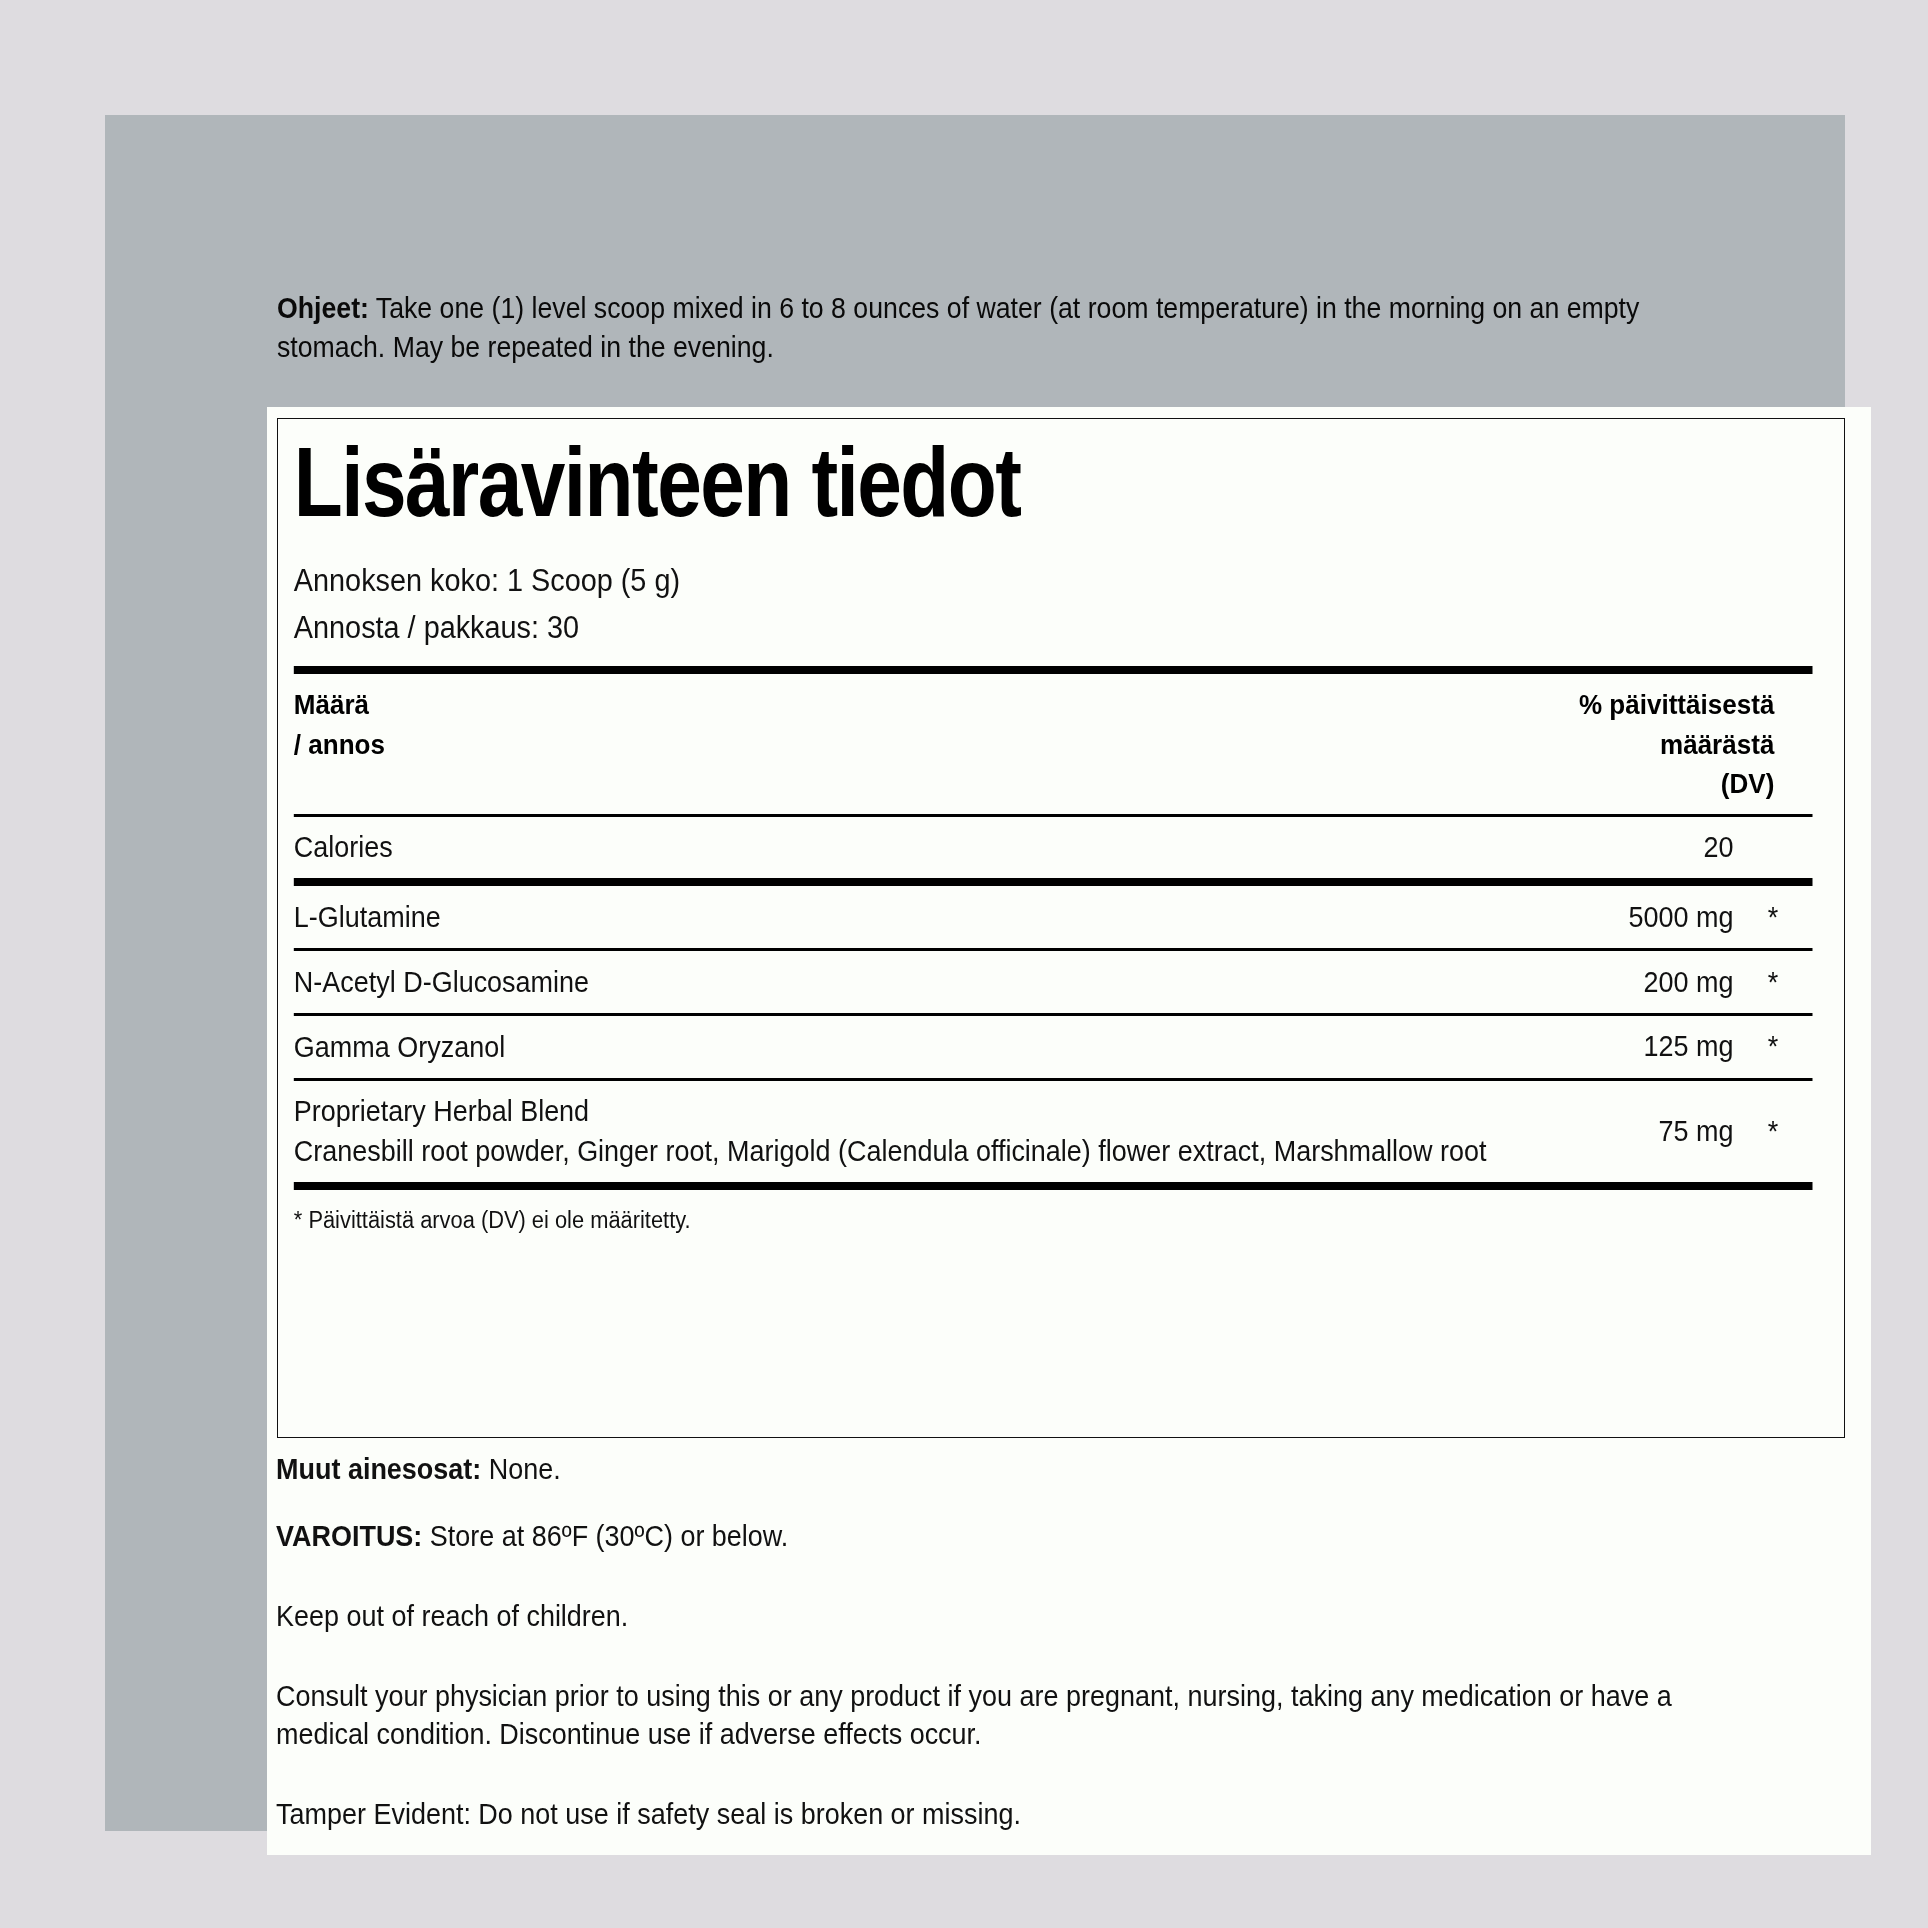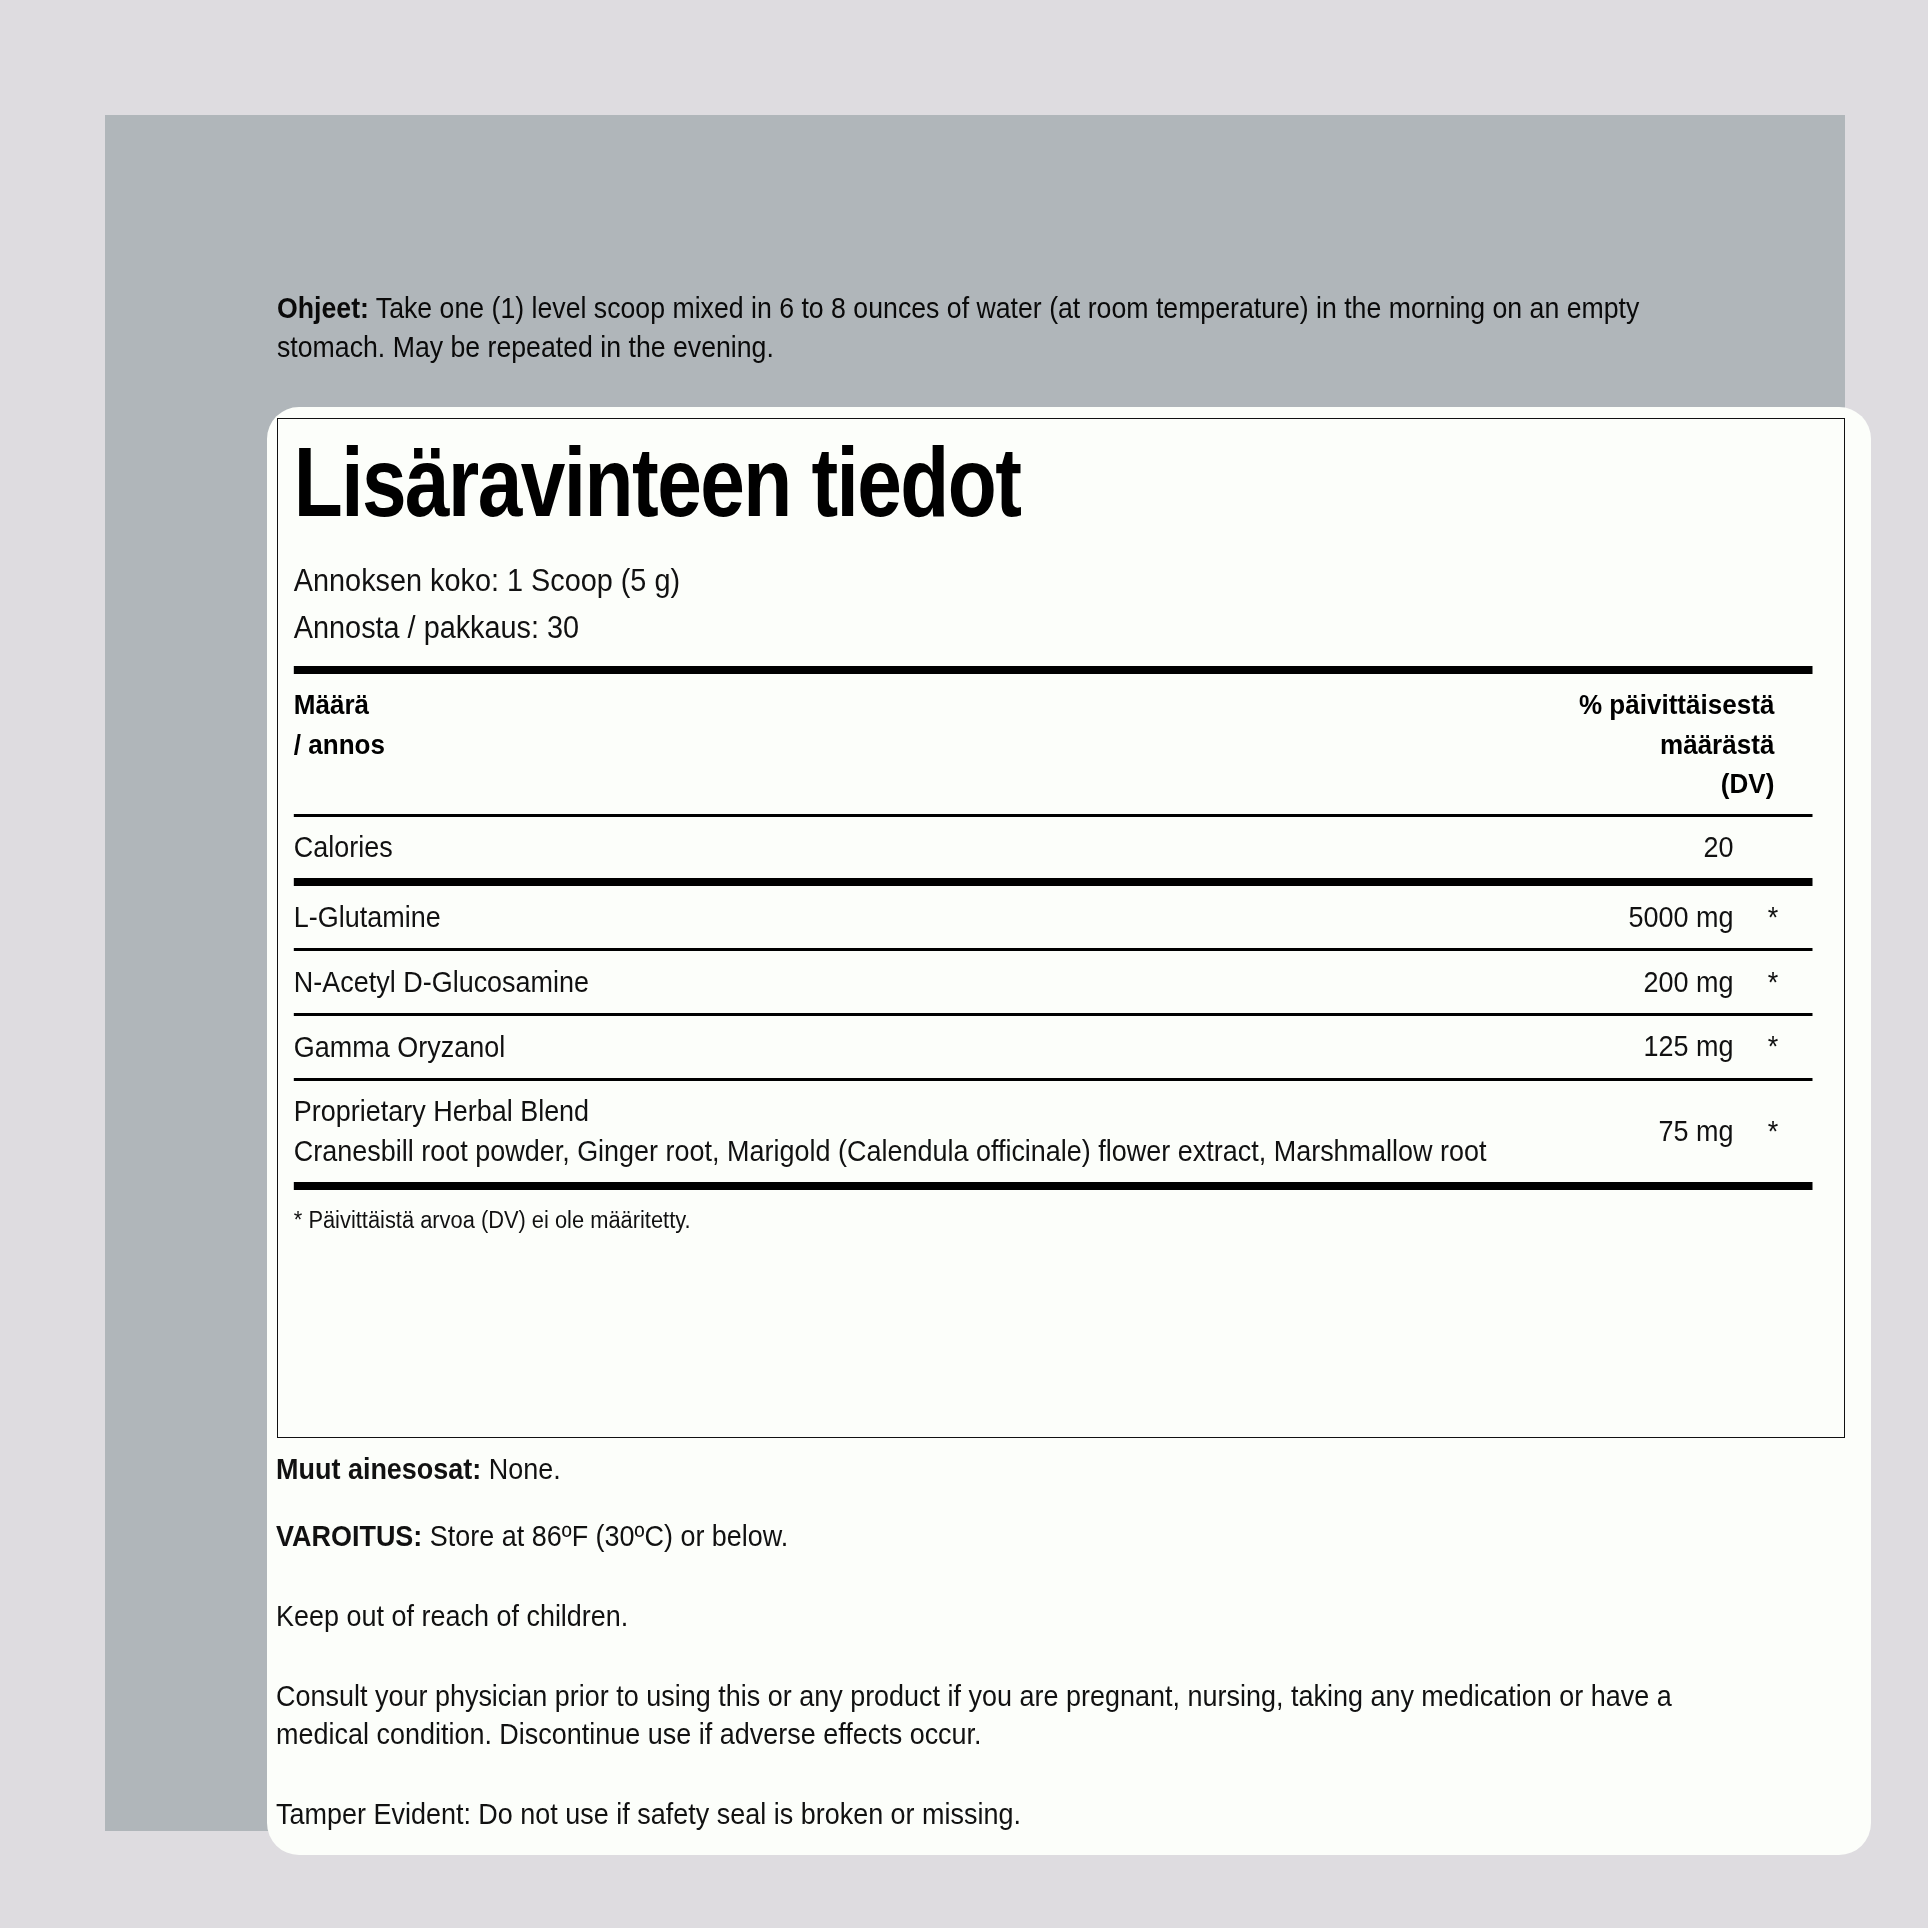--- a/index.html
+++ b/index.html
@@ -32,21 +32,20 @@
     transform-origin:left top;
   }
   .directions b{font-weight:bold;}
 
   
   .white-panel{
     position:absolute;
     left:162px;top:292px;
     width:1604px;height:1448px;
     background:#fcfefa;
-    border-radius:32px;
   }
 
   
   .facts-box{
     position:absolute;
     left:10.4px;top:11.3px;
     width:1568px;
     height:1020px;
     border:1.9px solid #111;
     box-sizing:border-box;

